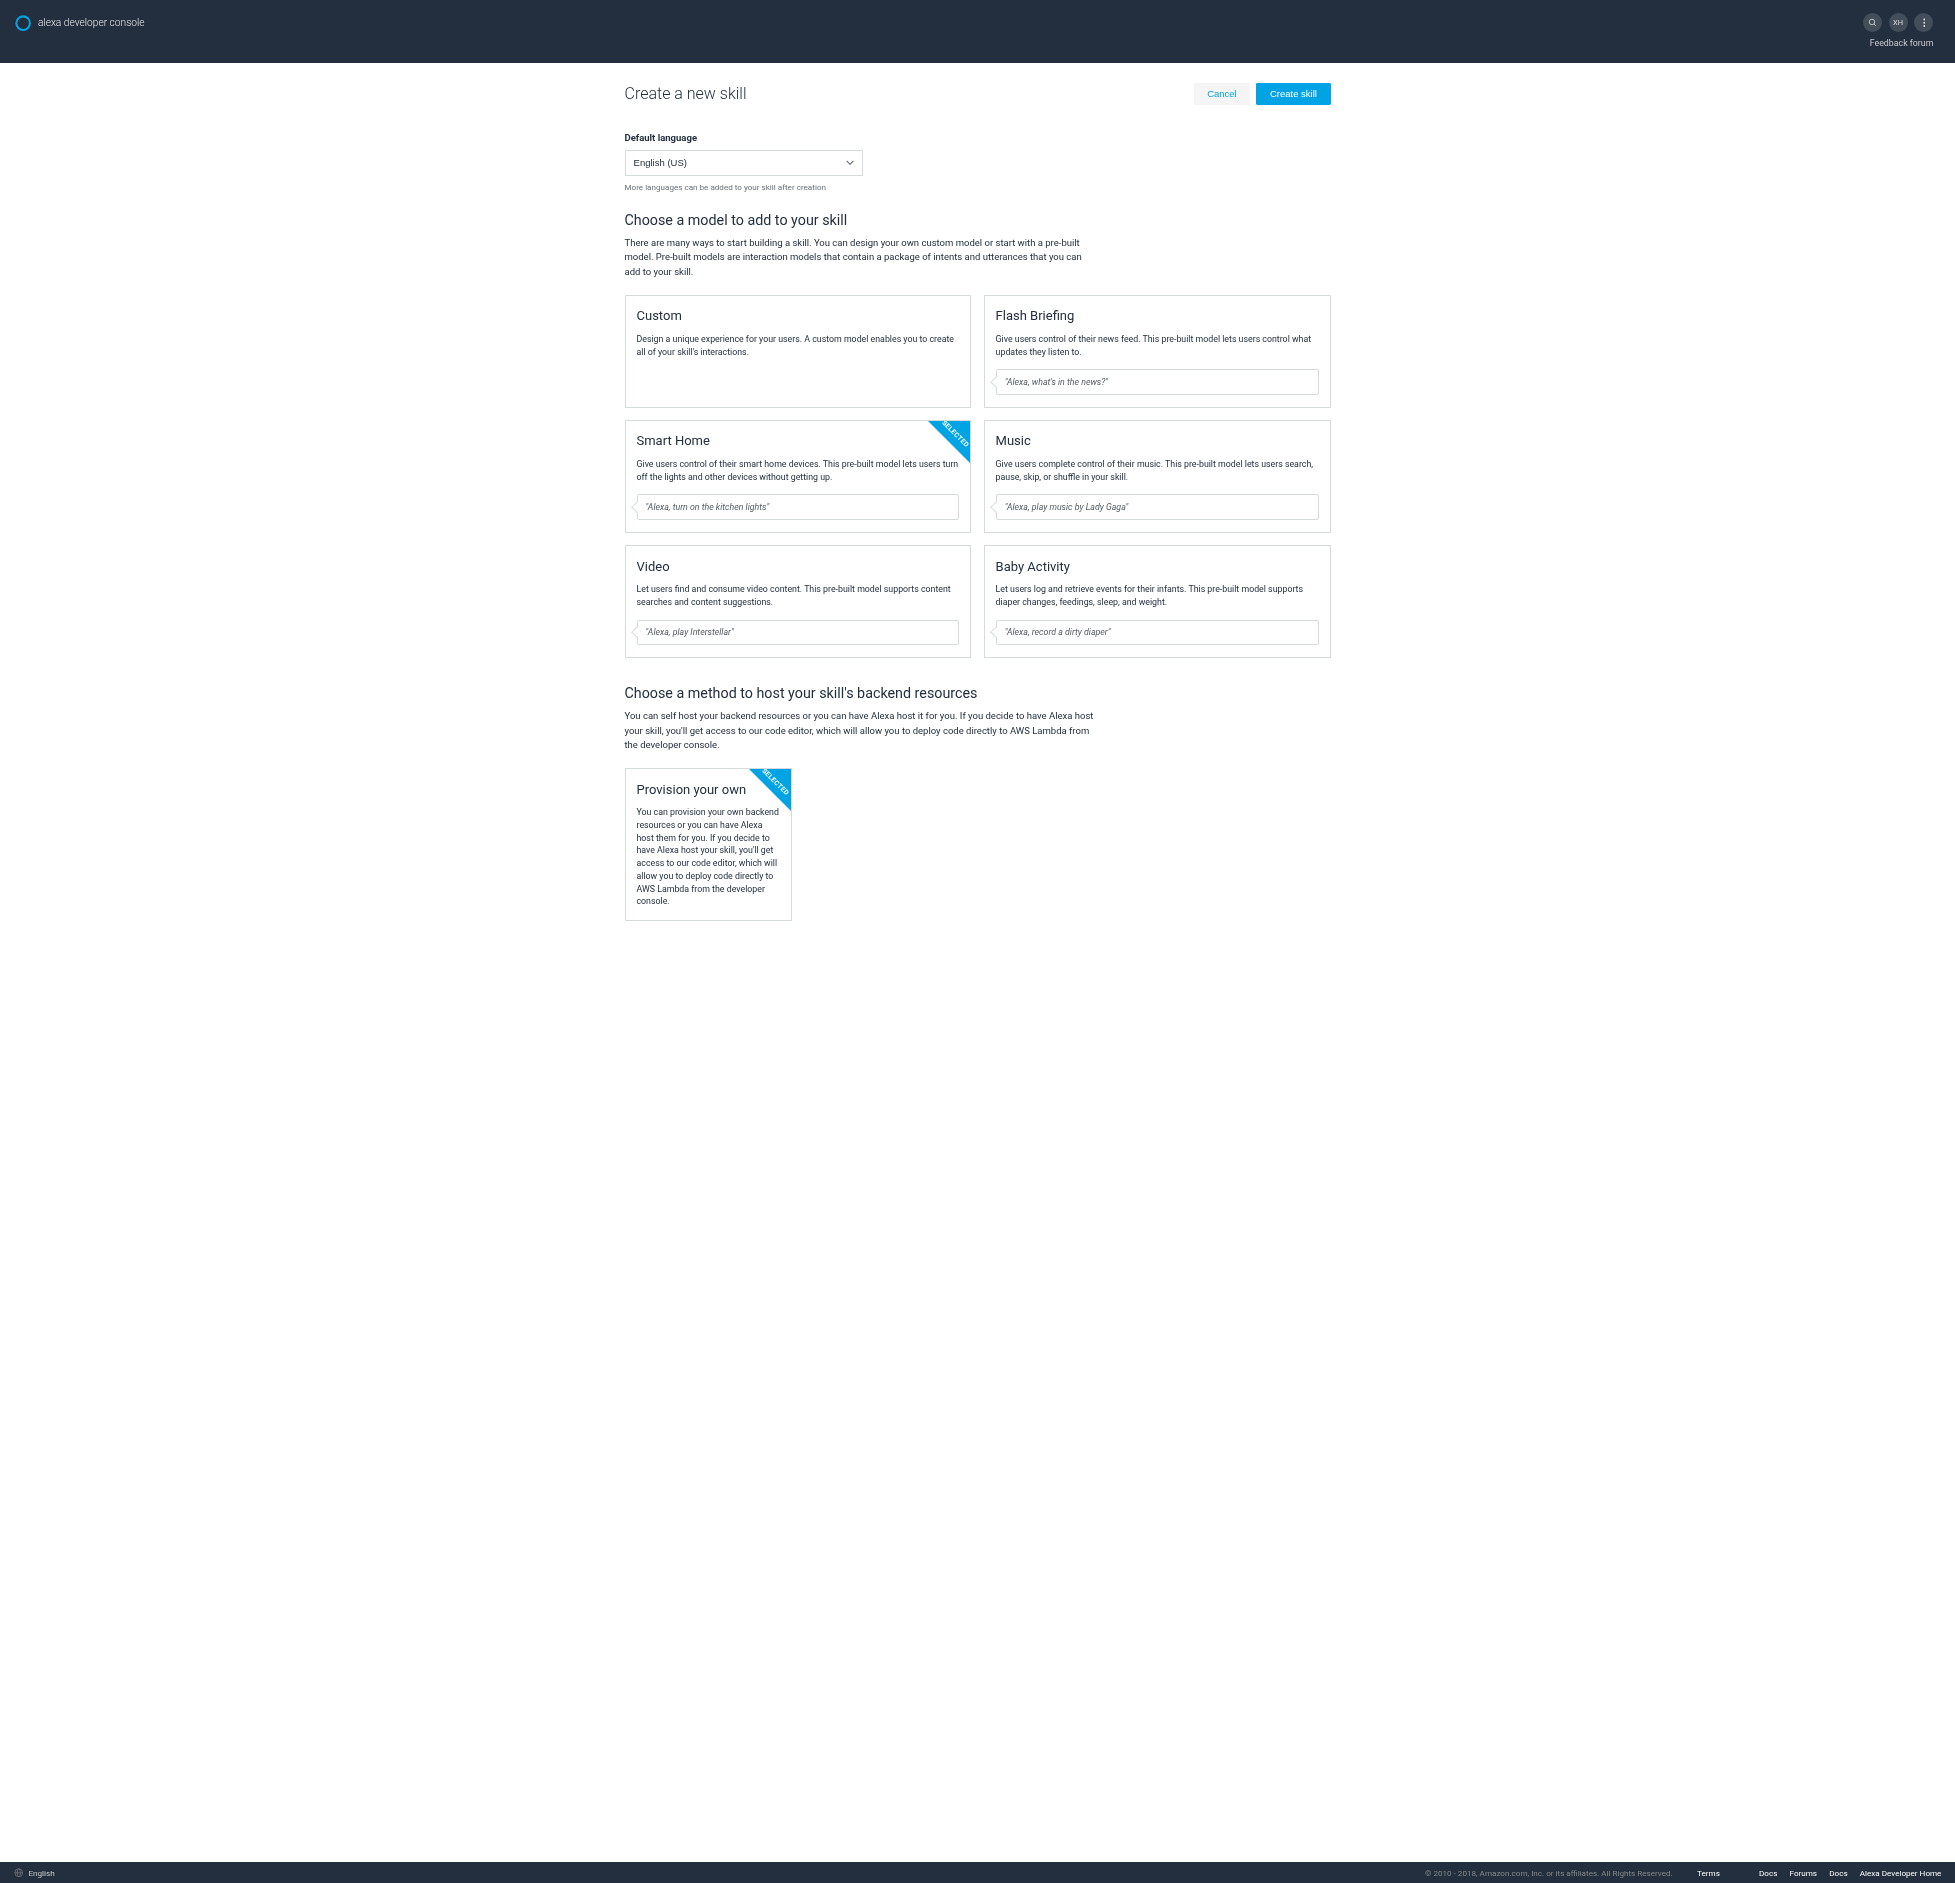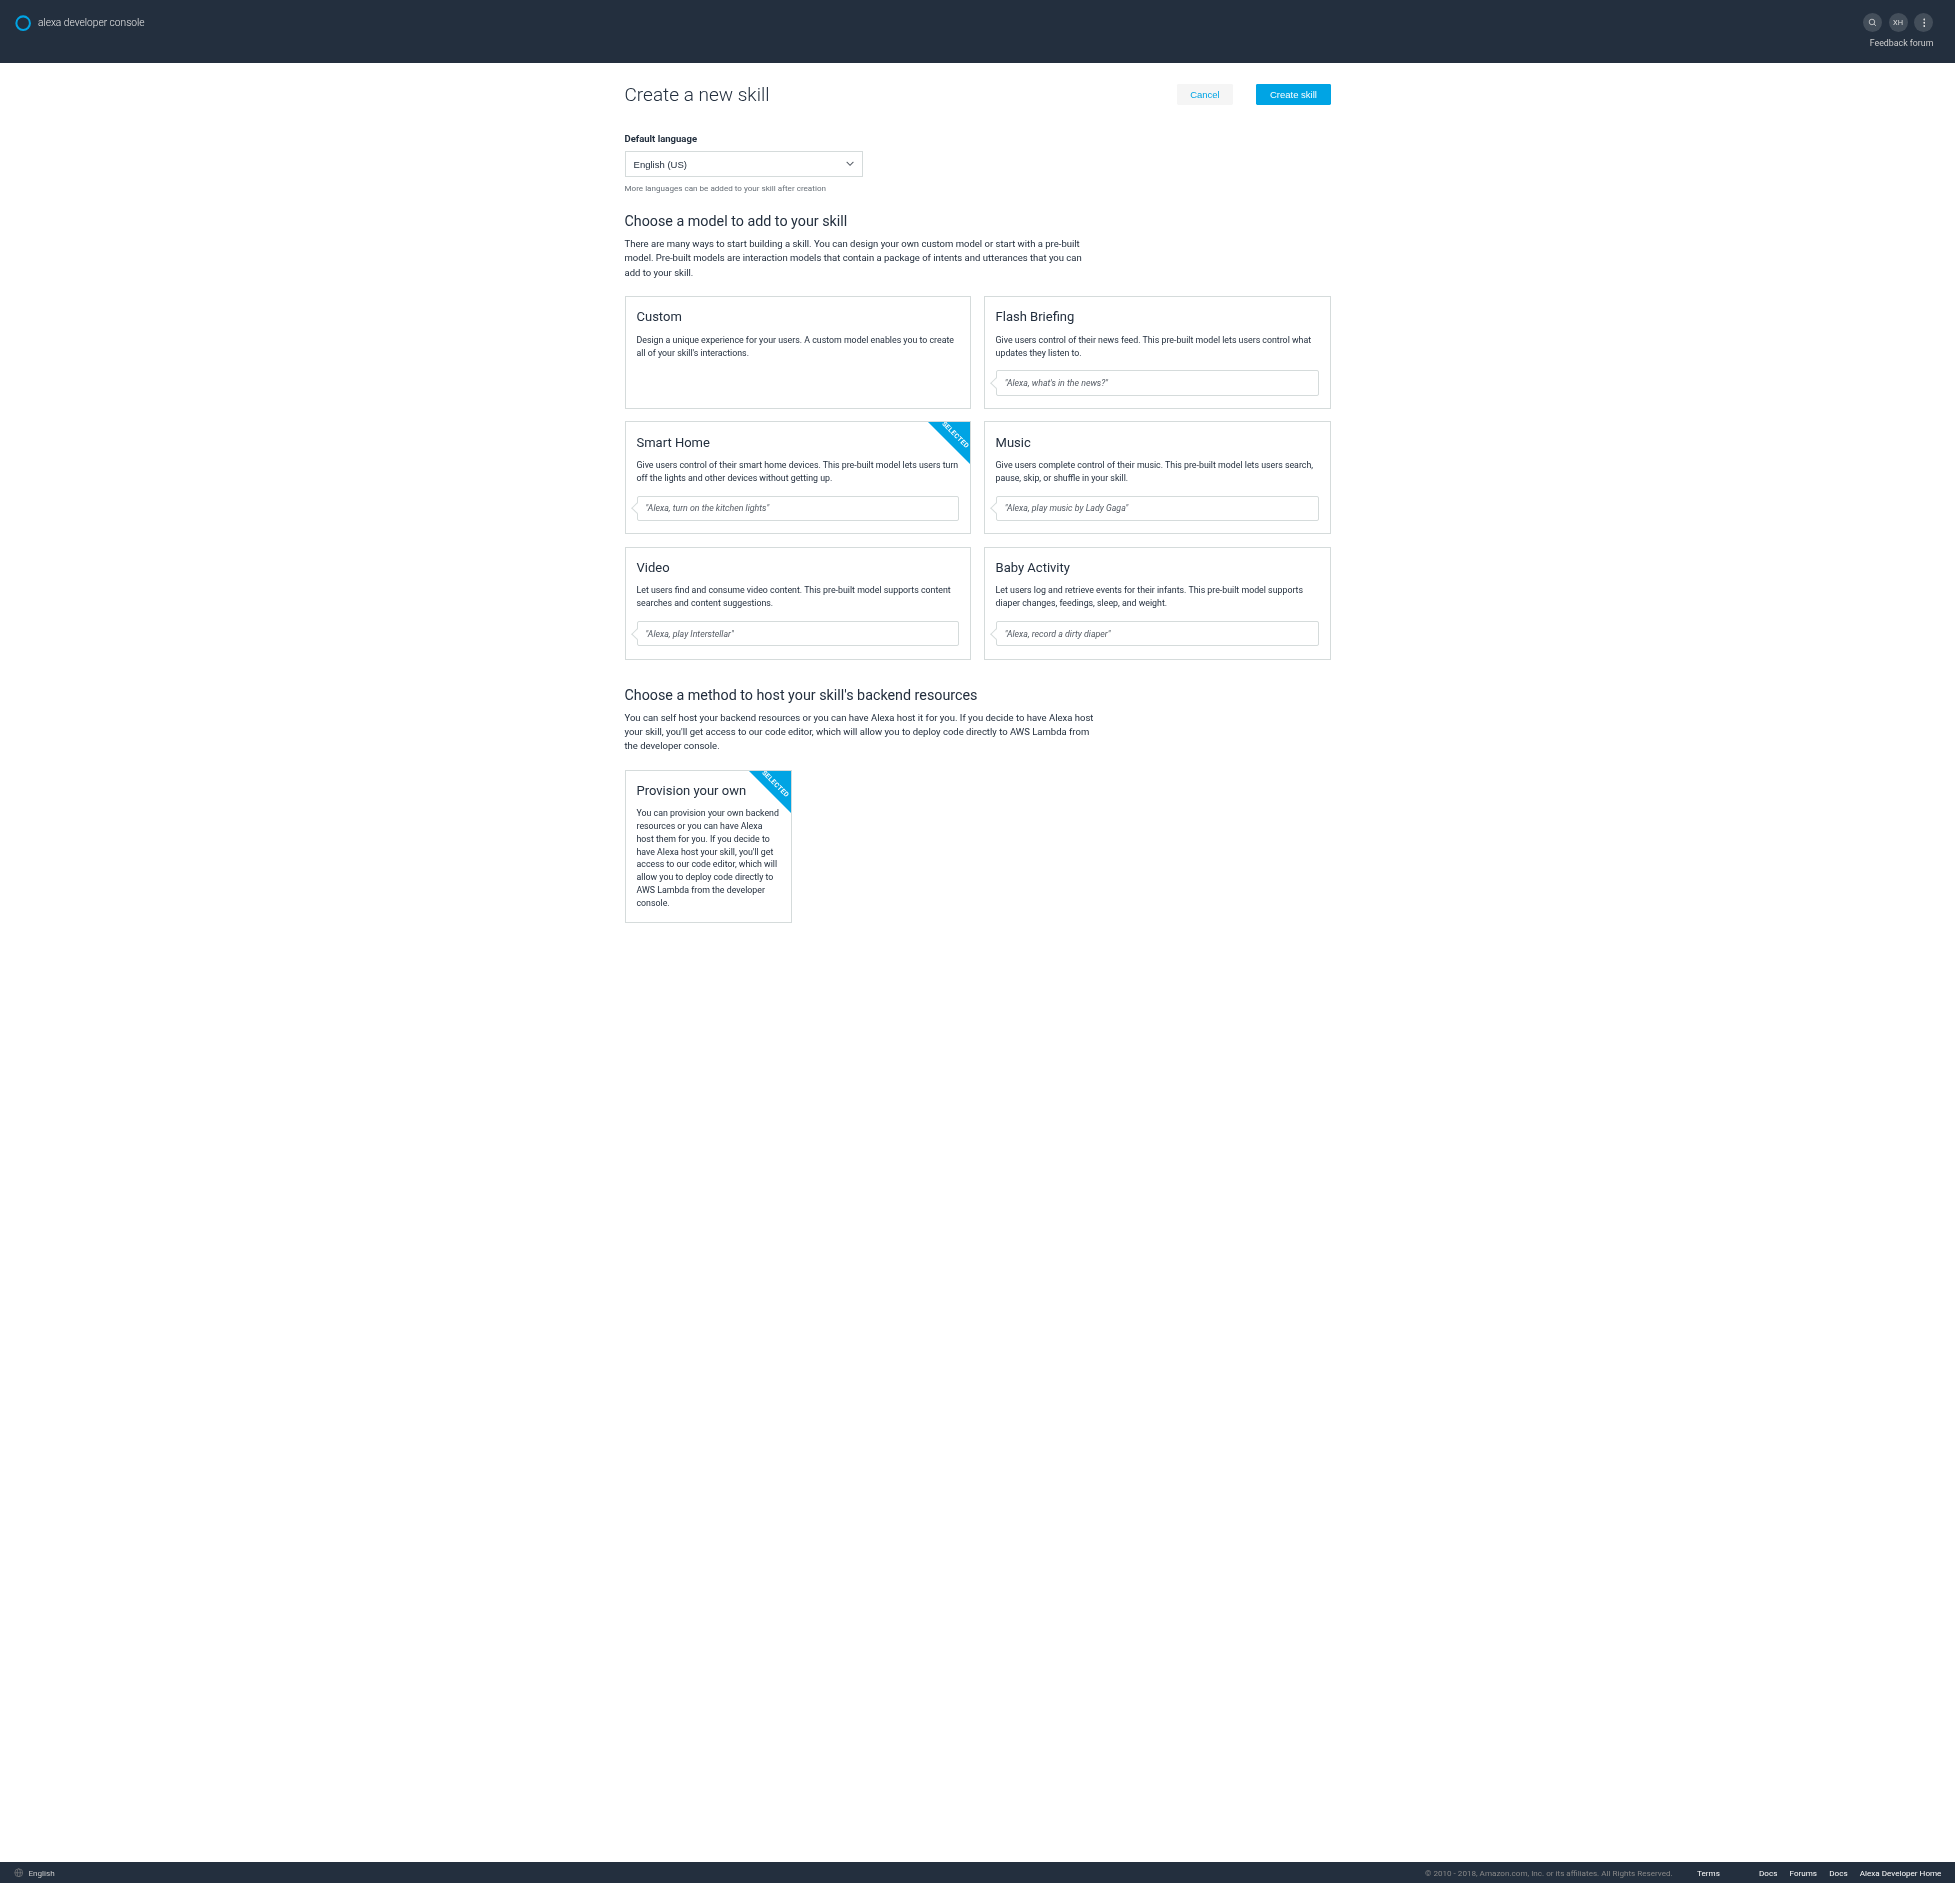--- a/index.html
+++ b/index.html
@@ -8,22 +8,22 @@
 .header-top { display: flex; align-items: center; justify-content: space-between; padding: 5.4px 13.6px 5.4px 6.8px; }
 .header-left { display: flex; align-items: center; gap: 6.8px; }
 .alexa-logo { width: 16.3px; height: 16.3px; }
 .header-title { font-size: 10.2px; font-weight: 300; color: #e8e8e8; }
 .header-right { display: flex; align-items: center; gap: 6.8px; }
 .header-icon { width: 19px; height: 19px; border-radius: 50%; background: rgba(255,255,255,0.15); display: flex; align-items: center; justify-content: center; cursor: pointer; font-size: 7.5px; color: #ddd; }
 .header-sub { display: flex; justify-content: flex-end; padding: 0 13.6px 6.8px; }
 .feedback-link { color: #ccc; font-size: 8.8px; cursor: pointer; }
 .main { padding: 20.4px 27px 54px; max-width: 760px; margin: 0 auto 27px; min-height: calc(100vh - 81px); }
 .page-header { display: flex; justify-content: space-between; align-items: center; margin-bottom: 27px; }
-.page-title { font-size: 19px; font-weight: 300; color: #232F3E; }
-.page-actions { display: flex; gap: 23px; }
+.page-title { font-size: 16px; font-weight: 300; color: #232F3E; }
+.page-actions { display: flex; gap: 6px; }
 .btn { padding: 5.4px 13.6px; font-size: 9.5px; border: none; cursor: pointer; border-radius: 1.4px; }
 .btn-cancel { background: #f5f5f5; color: #00a4e4; }
 .btn-primary { background: #00a4e4; color: #fff; }
 .form-section { margin-bottom: 20.4px; }
 .form-label { font-weight: 700; font-size: 9.5px; margin-bottom: 6.8px; display: block; color: #232F3E; }
 .form-input { width: 238px; padding: 6.8px 8.1px; font-size: 9.5px; border: 0.7px solid #d5dbdb; background: #e8f0fe; font-weight: 600; color: #232F3E; }
 .form-hint { font-size: 8.1px; color: #687078; margin-top: 4.1px; width: 238px; text-align: right; }
 .form-hint-left { font-size: 8.1px; color: #687078; margin-top: 5.4px; }
 .select-wrap { position: relative; width: 238px; }
 .form-select { width: 100%; padding: 6.8px 8.1px; font-size: 9.5px; border: 0.7px solid #d5dbdb; background: #fff; appearance: none; cursor: pointer; color: #232F3E; }

